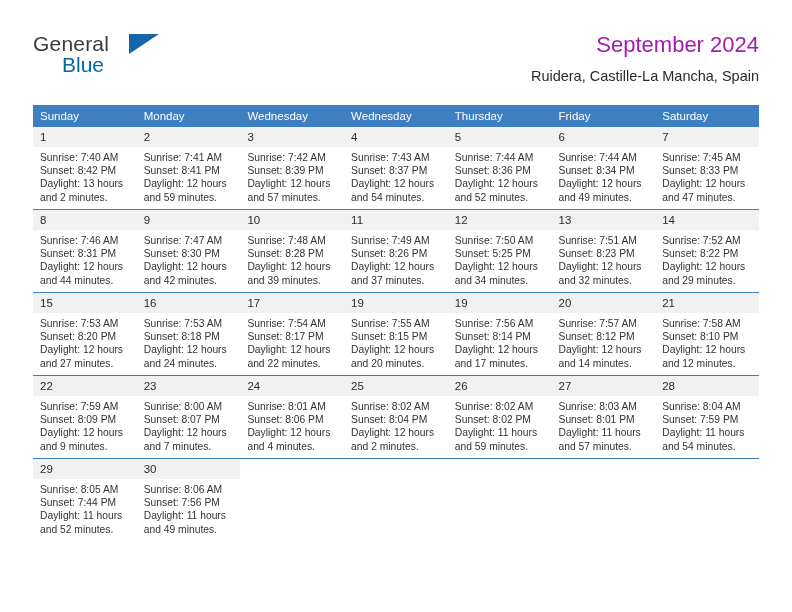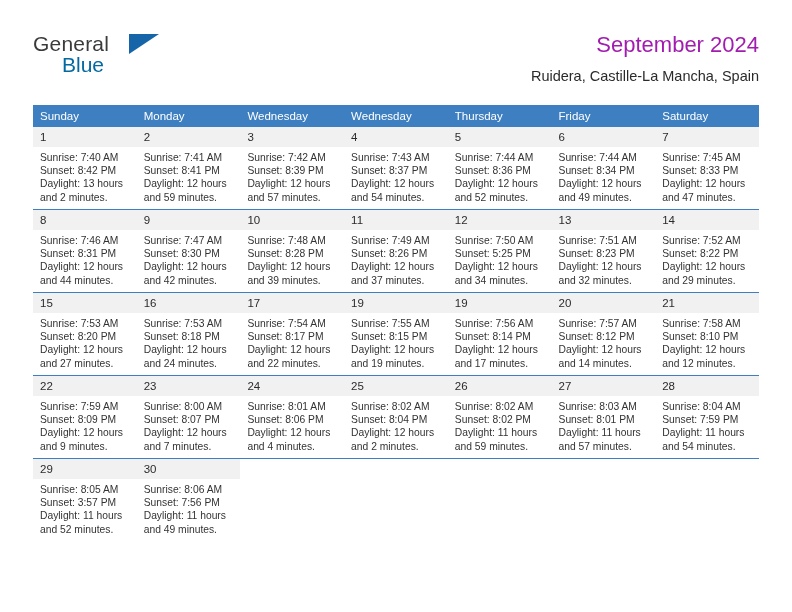--- a/index.html
+++ b/index.html
@@ -368,21 +368,21 @@
           </div>
         </div>
           </td>
         <td>
             <div class="cell-inner">
           <div class="daynum">19</div>
           <div class="info">
             <div>Sunrise: 7:55 AM</div>
             <div>Sunset: 8:15 PM</div>
             <div>Daylight: 12 hours</div>
-            <div>and 19 minutes.</div>
+            <div>and 20 minutes.</div>
           </div>
         </div>
           </td>
         <td>
             <div class="cell-inner">
           <div class="daynum">19</div>
           <div class="info">
             <div>Sunrise: 7:56 AM</div>
             <div>Sunset: 8:14 PM</div>
             <div>Daylight: 12 hours</div>
@@ -493,21 +493,21 @@
         </div>
           </td>
       </tr>
 
       <tr class="week-row">
         <td>
             <div class="cell-inner">
           <div class="daynum">29</div>
           <div class="info">
             <div>Sunrise: 8:05 AM</div>
-            <div>Sunset: 3:57 PM</div>
+            <div>Sunset: 7:44 PM</div>
             <div>Daylight: 11 hours</div>
             <div>and 52 minutes.</div>
           </div>
         </div>
           </td>
         <td>
             <div class="cell-inner">
           <div class="daynum">30</div>
           <div class="info">
             <div>Sunrise: 8:06 AM</div>

